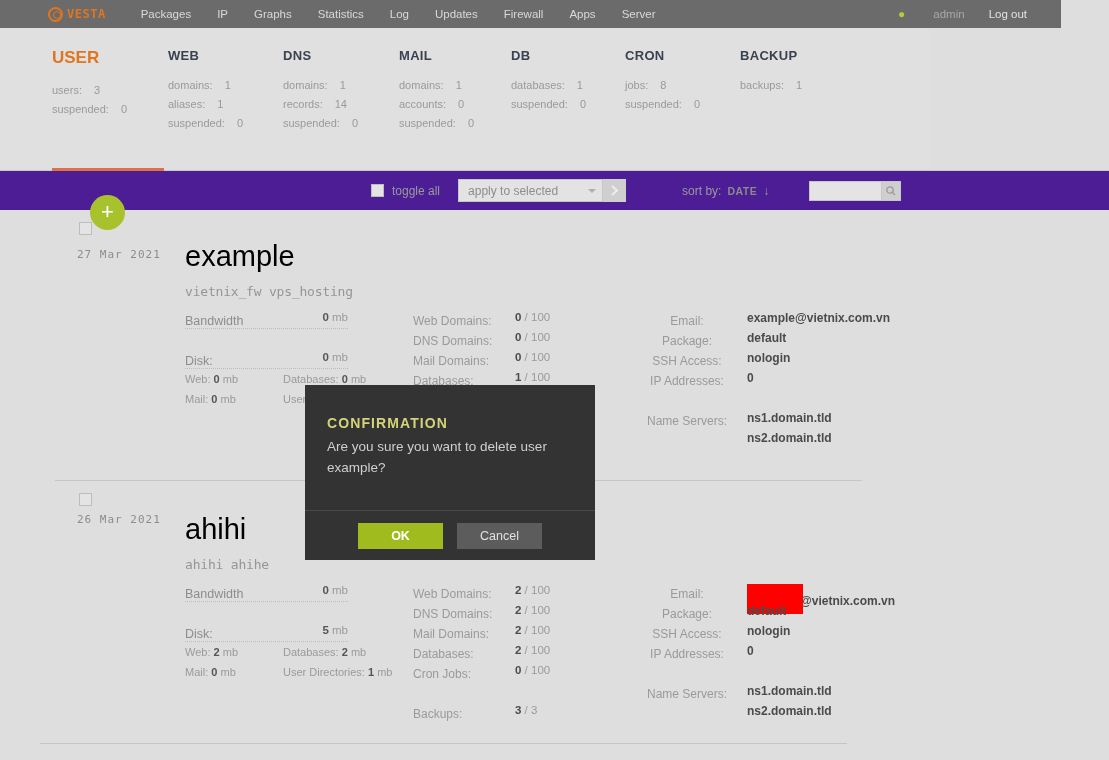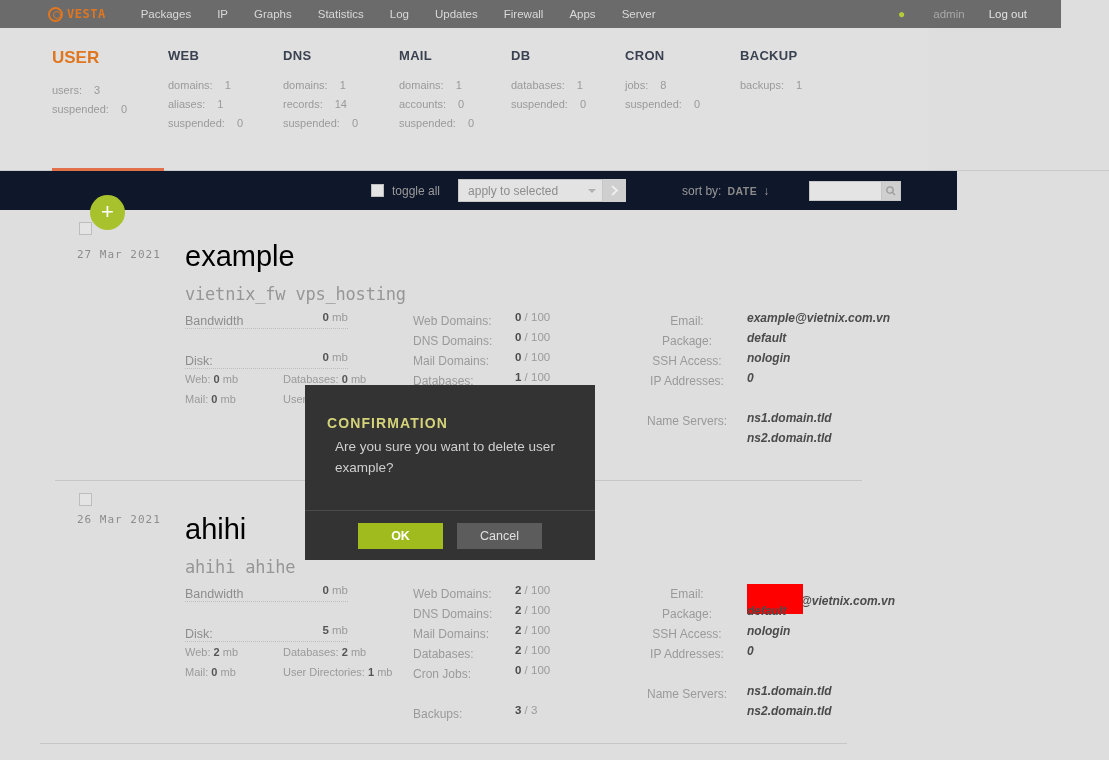--- a/index.html
+++ b/index.html
@@ -76,22 +76,22 @@
     width: 1109px; height: 1px; background: #c9c9c9;
   }
   .tab-active {
     position: absolute; top: 168px; left: 52px;
     width: 112px; height: 4px; background: #e0704a;
   }
 
   
   .toolbar {
     position: absolute; top: 171px; left: 0;
-    width: 957px; height: 39px;
-    background: #0f172a;
+    width: 1109px; height: 39px;
+    background: #4c1d95;
     display: flex; align-items: center;
   }
   .toolbar-inner { position: absolute; left: 371px; top: 0; height: 39px; display:flex; align-items:center; }
   .cb {
     width: 13px; height: 13px; border: 1px solid #bdbdbd;
     background: #e4e4e4; display: inline-block; cursor: pointer;
   }
   .toggle-label { font-size: 12px; color: #9a9a9a; margin-left: 8px; margin-right: 18px; cursor:pointer;}
   .select-box {
     width: 145px; height: 23px; background: #e3e3e3;
@@ -147,21 +147,21 @@
     position: absolute; left: 62px;
     font-size: 11px; color: #8d8d8d; letter-spacing: 1px;
     font-family: "DejaVu Sans Mono", monospace; white-space: nowrap;
   }
   .uname {
     position: absolute; left: 170px;
     font-size: 29px; color: #000000; font-weight: normal;
   }
   .usub {
     position: absolute; left: 170px;
-    font-size: 17px; color: #969696;
+    font-size: 13px; color: #969696;
     font-family: "DejaVu Sans Mono", monospace; letter-spacing: -0.2px; text-align: center;
   }
   .meter { position: absolute; left: 170px; width: 163px; }
   .meter .mlabel { font-size: 12.5px; color: #8d8d8d; }
   .meter .mval { position: absolute; right: 0; top: 0; font-size: 11.5px; color: #9a9a9a; }
   .meter .mval b { color: #555; }
   .meter .mbar {
     position: absolute; left: 0; top: 17px; width: 163px;
     border-top: 1px dotted #bdbdbd;
   }
@@ -169,40 +169,40 @@
     position: absolute; font-size: 11px; color: #9a9a9a; white-space: nowrap;
   }
   .subline b { color: #555; }
 
   .col-mid { position: absolute; left: 398px; }
   .col-right { position: absolute; left: 632px; text-align: center; }
   .kv { position: relative; height: 20px; white-space: nowrap; }
   .kv .k { font-size: 12px; color: #9a9a9a; }
   .kv .v { position: absolute; left: 102px; font-size: 11.5px; color: #9a9a9a; }
   .kv .v b { color: #4b4b4b; }
-  .col-right .kv .v { left: 100px; font-size: 12px; color: #4b4b4b; font-weight: bold; font-style: italic; }
+  .col-right .kv .v { left: 100px; font-size: 12px; color: #4b4b4b; font-weight: bold; }
 
   .redbox {
     position: absolute; background: #ff0000;
     width: 56px; height: 30px;
   }
 
   
   .modal {
     position: absolute; left: 305px; top: 385px;
     width: 290px; height: 175px; background: #333333;
     z-index: 50;
   }
   .modal-title {
     position: absolute; left: 22px; top: 30px;
     font-size: 14px; color: #d4d37a; font-weight: bold;
     letter-spacing: 1.1px;
   }
   .modal-msg {
-    position: absolute; left: 30px; top: 52px; width: 235px;
+    position: absolute; left: 22px; top: 52px; width: 235px;
     font-size: 13.5px; color: #cfcfcf; line-height: 1.55;
   }
   .modal-sep {
     position: absolute; left: 0; top: 125px; width: 290px;
     height: 1px; background: #4a4a4a;
   }
   .modal-btns {
     position: absolute; left: 0; top: 126px; width: 290px; height: 49px;
     display: flex; align-items: center; justify-content: center; gap: 14px;
   }

